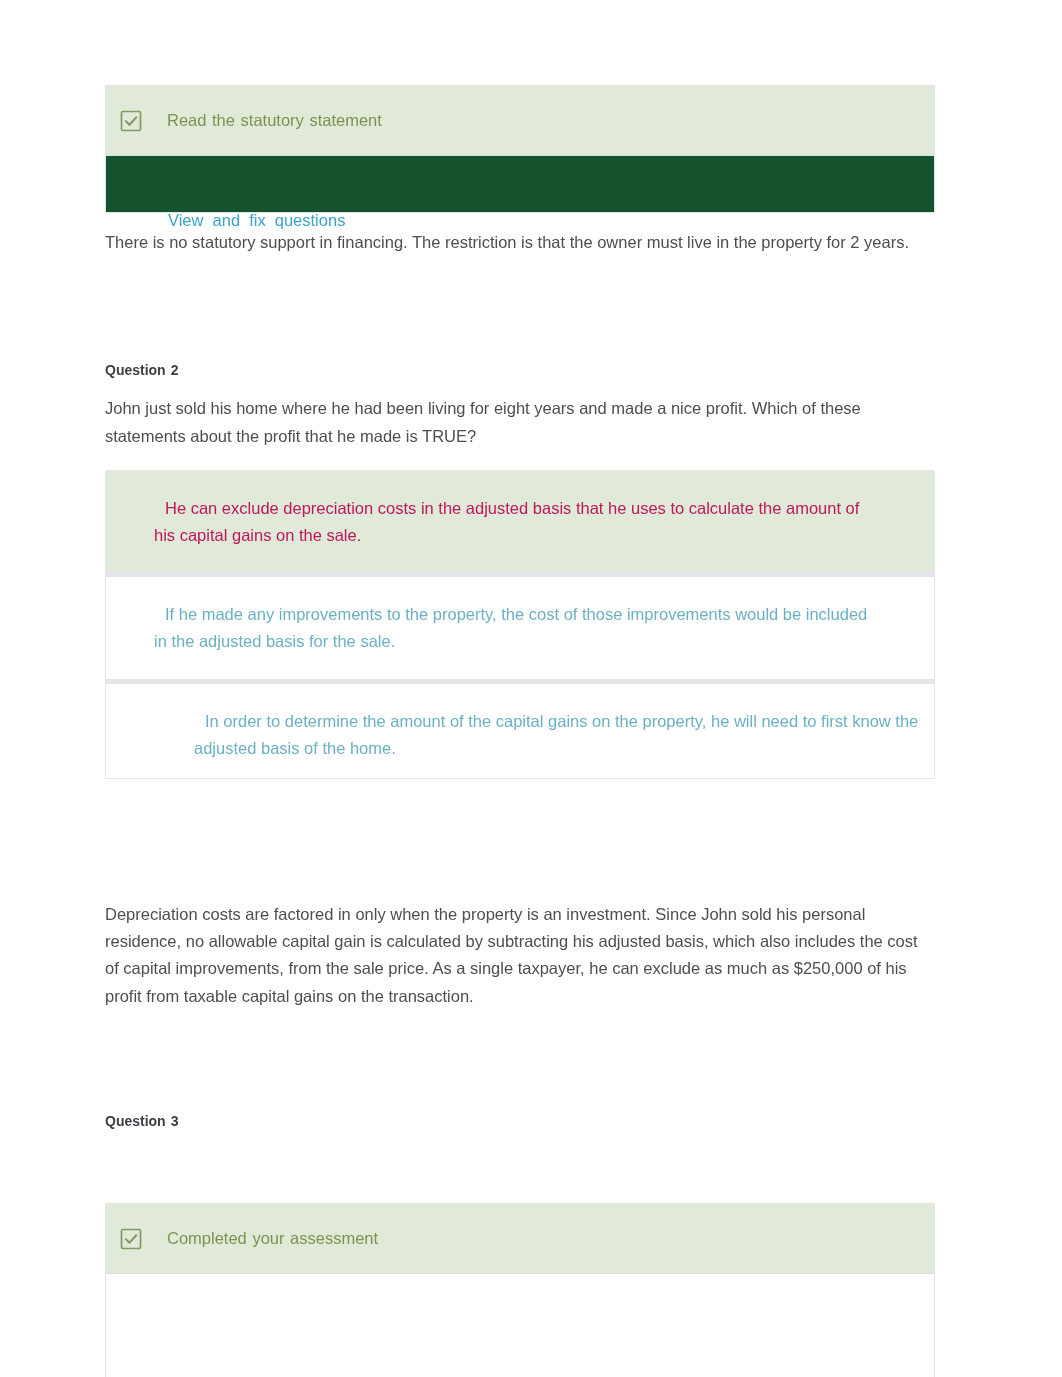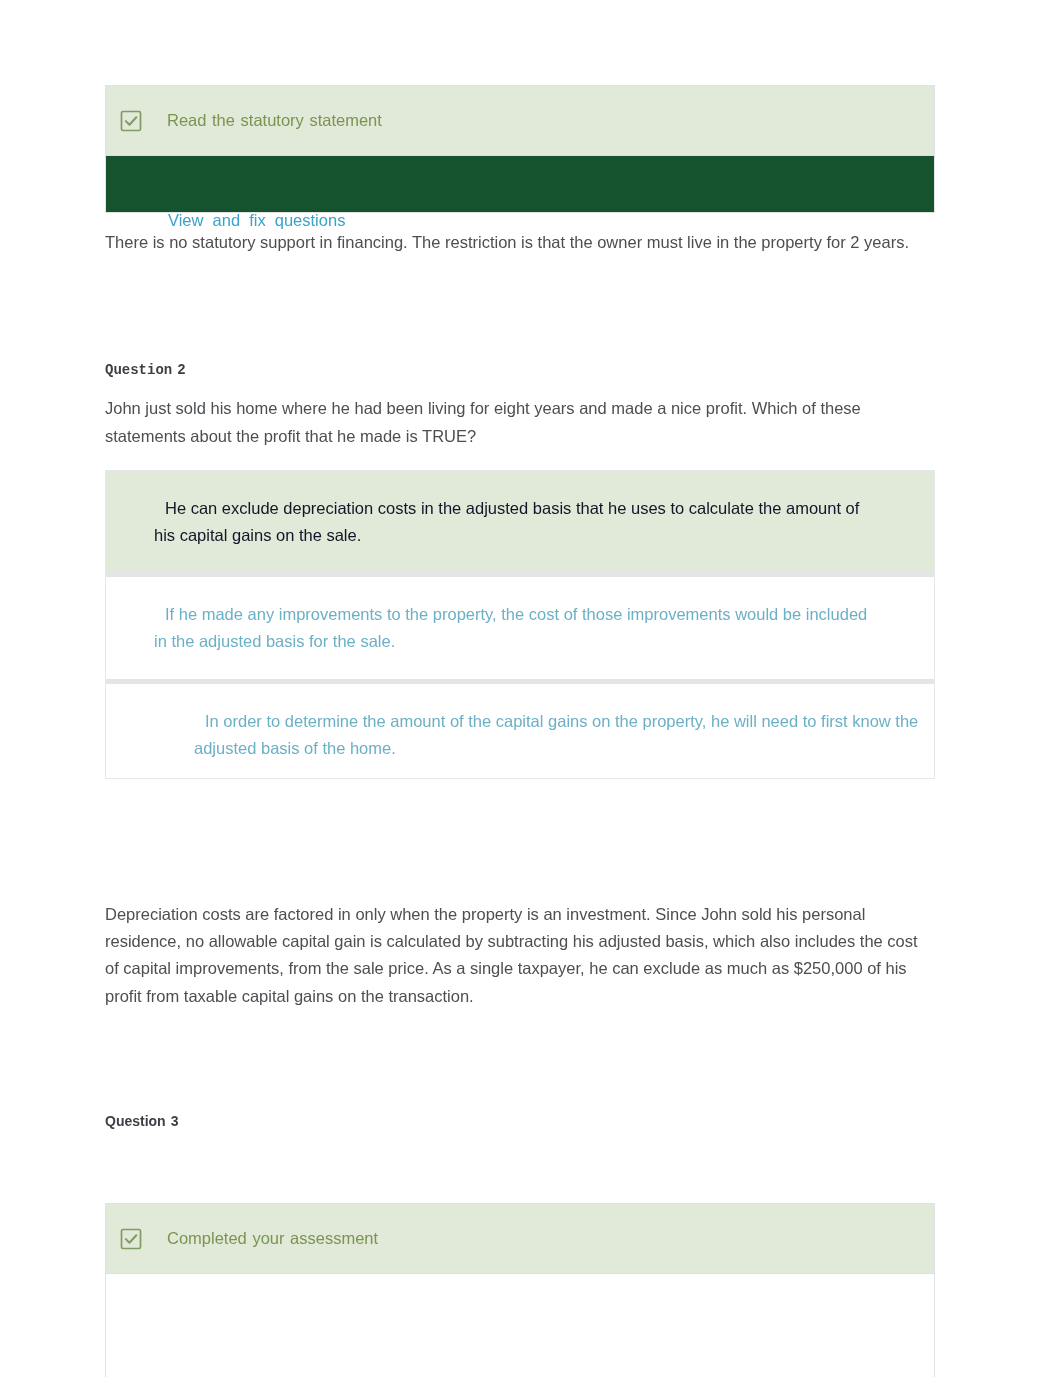--- a/index.html
+++ b/index.html
@@ -16,36 +16,36 @@
               box-sizing:border-box;display:flex;align-items:center;padding-left:14px;}
   .card1-head .ico{width:22px;height:22px;flex:0 0 auto;margin-right:25px;display:block;}
   .card1-head .lbl{font-size:16.5px;color:#7a9550;line-height:1;word-spacing:1px;}
   .card1-body{height:74px;display:flex;align-items:flex-end;padding-left:62px;box-sizing:border-box;}
   .card1-body .lnk{font-size:16.5px;color:#3ba3c9;text-decoration:none;word-spacing:4.5px;}
 
   .note1{position:absolute;left:105px;top:230px;width:830px;
          font-size:16.5px;color:#4c4f52;line-height:1.55;}
 
   
-  .q2-label{position:absolute;left:105px;top:362px;font-size:14px;color:#3b3f43;font-weight:bold;font-family:Liberation Mono, monospace;}
+  .q2-label{position:absolute;left:105px;top:362px;font-size:14px;color:#3b3f43;font-weight:bold;}
   .q2-prompt{position:absolute;left:105px;top:394px;width:790px;
              font-size:16.5px;color:#4c4f52;line-height:1.70;}
 
   .optlist{position:absolute;left:105px;top:470px;width:830px;
            box-sizing:border-box;border:1px solid #e6e7e8;background:#fff;}
   .opt{display:flex;align-items:flex-start;box-sizing:border-box;
        border-top:5px solid #e4e5e7;}
   .opt:first-child{border-top:none;}
   .opt:last-child .tx{padding-bottom:19px;}
   .opt:nth-child(3) .tx{padding-bottom:17px;margin-left:40px;}
   .opt .mk{width:48px;flex:0 0 auto;position:relative;align-self:stretch;}
   .opt .tx{font-size:16.5px;line-height:1.62;flex:0 0 auto;width:725px;
            text-indent:11px;padding-top:24px;padding-bottom:24px;}
   .opt.correct{background:#e1e9d8;}
-  .opt.correct .tx{color:#0f172a;}
+  .opt.correct .tx{color:#be185d;}
   .opt.wrong .tx{color:#cd6263;}
   .opt.plain .tx{color:#6cb0c6;}
   .opt .mk .redico{position:absolute;left:13px;top:26px;width:25px;height:25px;display:block;}
 
   .q2-expl{position:absolute;left:105px;top:901px;width:820px;
            font-size:16.5px;color:#4c4f52;line-height:1.65;}
 
   
   .q3-label{position:absolute;left:105px;top:1113px;font-size:14px;color:#3b3f43;font-weight:bold;}
   .q3-prompt{position:absolute;left:105px;top:1156px;width:860px;

